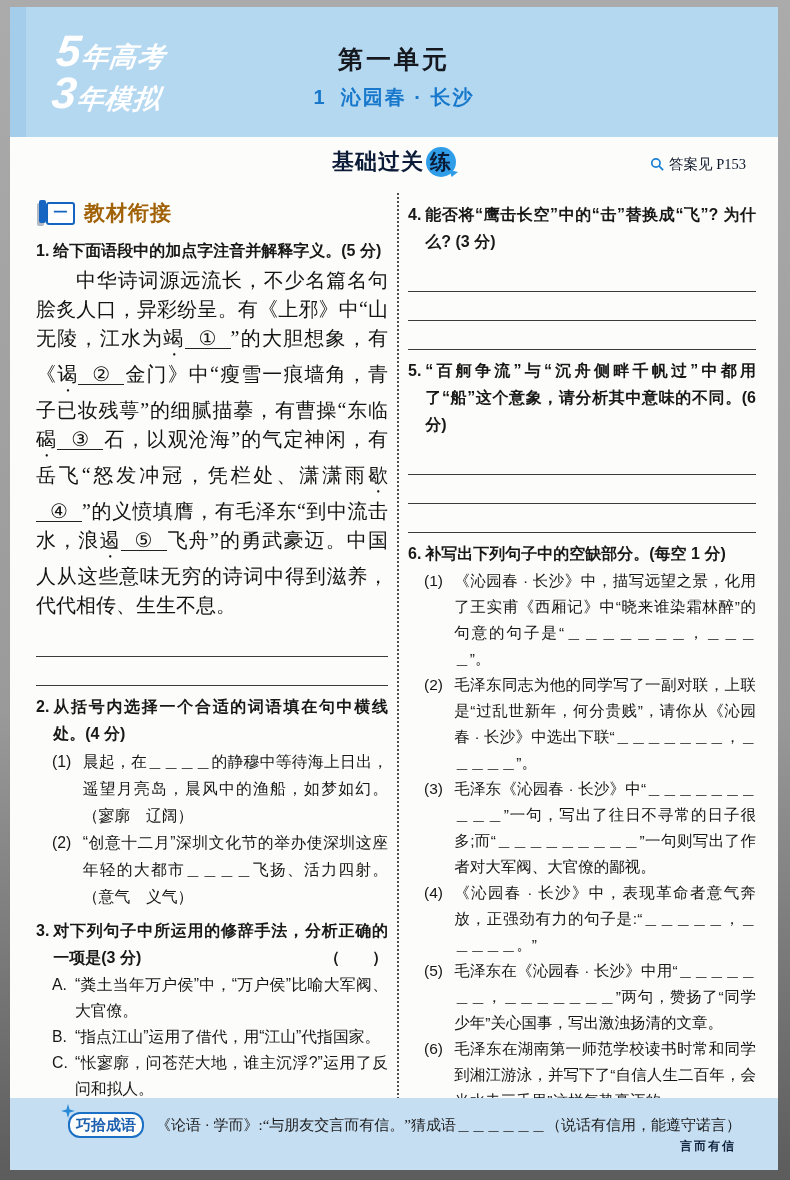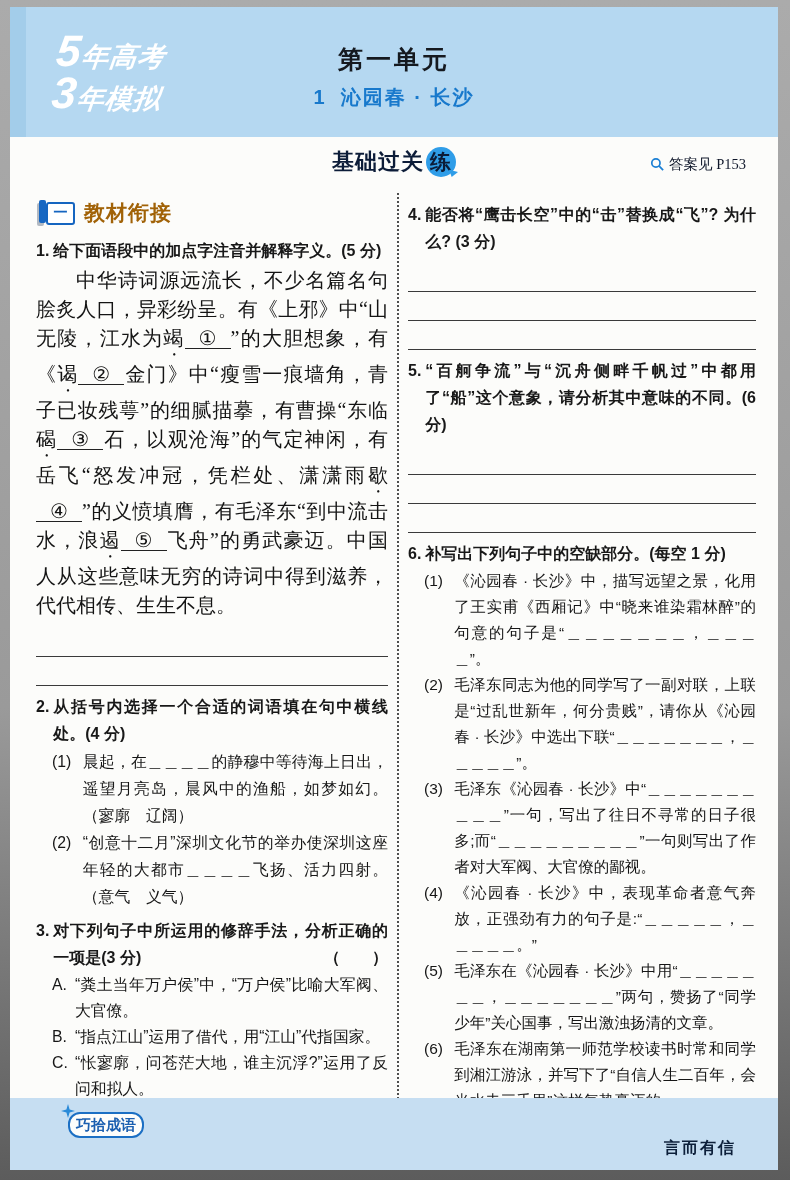--- a/index.html
+++ b/index.html
@@ -66,21 +66,21 @@
   .opts .item{padding-left:1.45em;line-height:26px;}
   .q6items .item{font-size:15.5px;line-height:26px;}
 
   
   .footer-band{position:absolute;left:0;right:0;bottom:0;height:72px;background:#c6def2;}
   .footer-line{display:flex;align-items:center;gap:12px;padding:14px 0 0 58px;}
   .idiom-badge{position:relative;border:2px solid #1b6fc4;border-radius:12px;padding:0 6px;
       color:#1b5fb0;font-weight:bold;font-size:15px;background:#fdfdfb;line-height:22px;white-space:nowrap;}
   .sparkle{position:absolute;left:-10px;top:-11px;}
   .footer-text{font-family:"Liberation Serif",serif;font-size:15px;color:#1c1c1c;white-space:nowrap;}
-  .footer-answer{position:absolute;right:42px;top:40px;font-size:16px;font-weight:900;color:#0c1f3a;letter-spacing:2px;}
+  .footer-answer{position:absolute;right:42px;top:40px;font-size:12px;font-weight:900;color:#0c1f3a;letter-spacing:2px;}
 </style>
 </head>
 <body>
 
 <div class="photo">
   <div class="page">
 
     <div class="header-band">
       <div class="logo">
         <span class="logo-line">5年高考</span>
@@ -201,18 +201,19 @@
     <div class="footer-band">
       <div class="footer-line">
         <span class="idiom-badge">
           <span class="sparkle">
             <svg width="16" height="16" viewBox="0 0 16 16">
                 <path d="M8 1 L9.6 6.4 L15 8 L9.6 9.6 L8 15 L6.4 9.6 L1 8 L6.4 6.4 Z" fill="#2a8ad8"></path>
               </svg>
           </span>
           <span>巧拾成语</span>
         </span>
+        <span class="footer-text">《论语 · 学而》:“与朋友交言而有信。”猜成语＿＿＿＿＿＿（说话有信用，能遵守诺言）</span>
       </div>
       <div class="footer-answer">言而有信</div>
     </div>
 
   </div>
 </div>
 
 </body></html>

